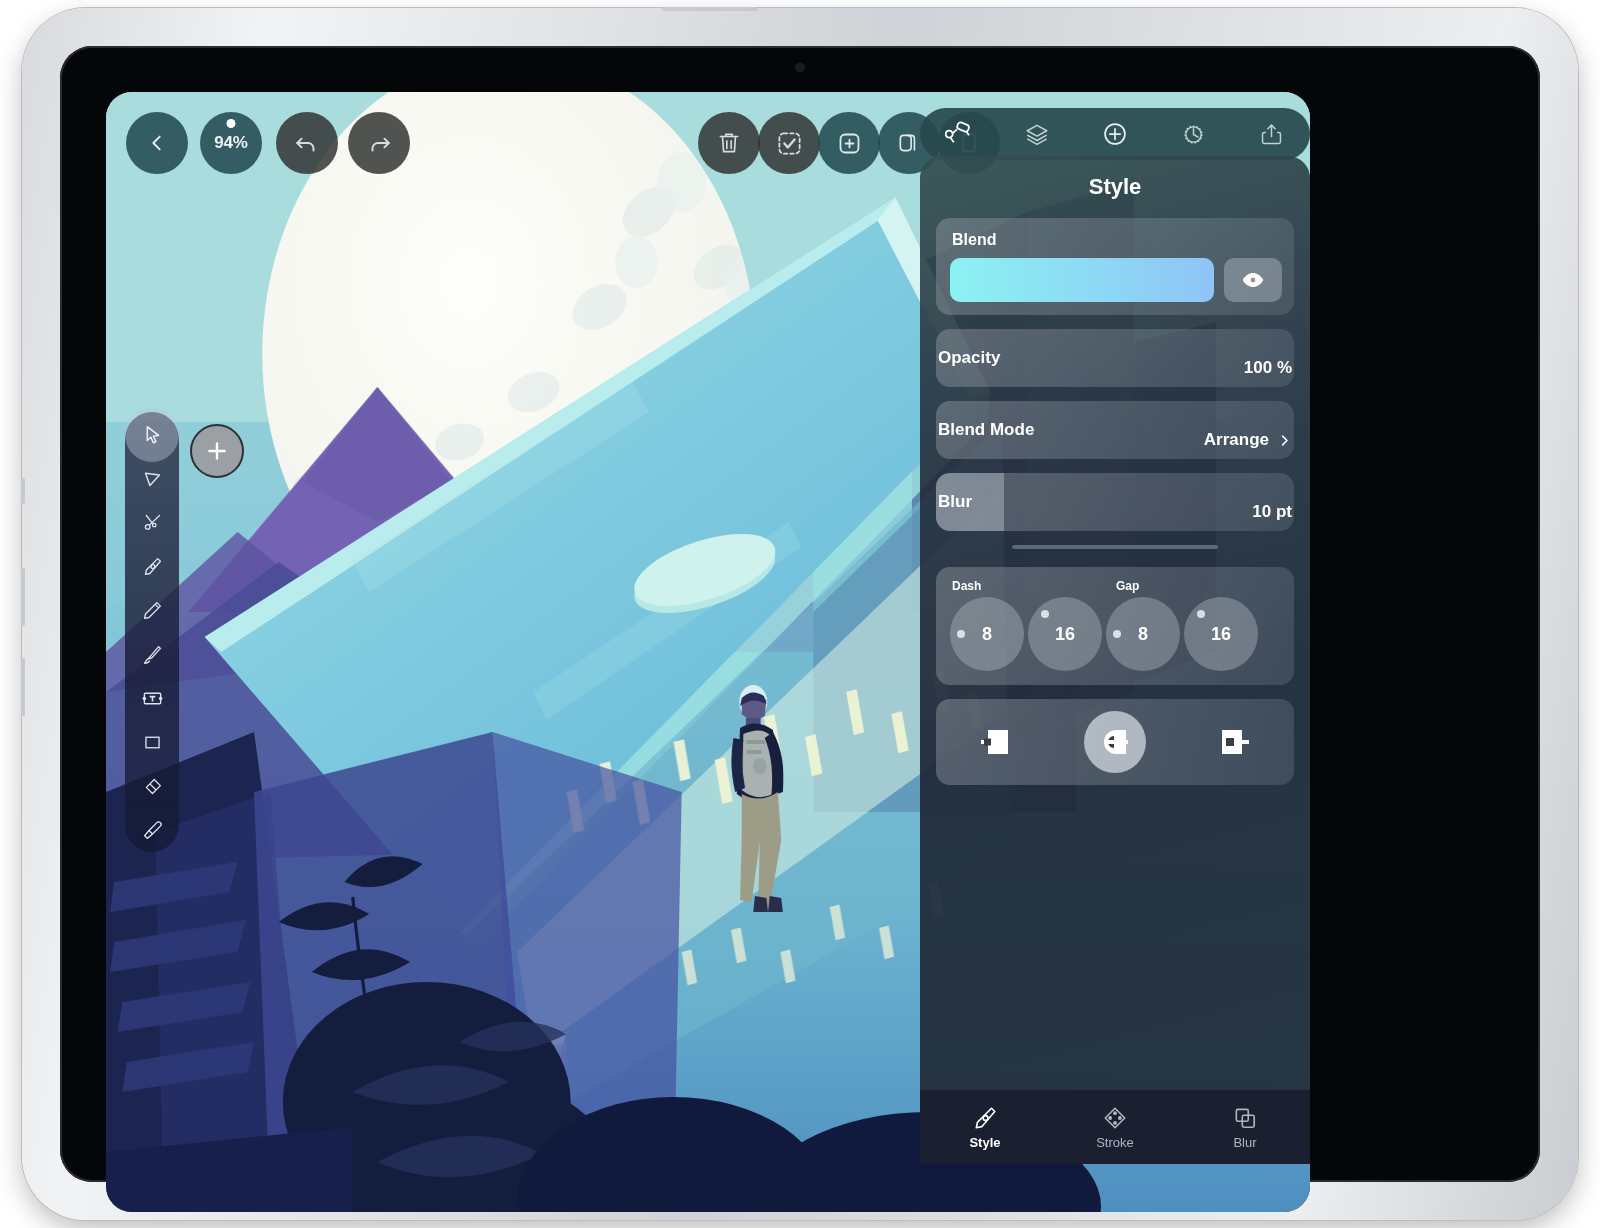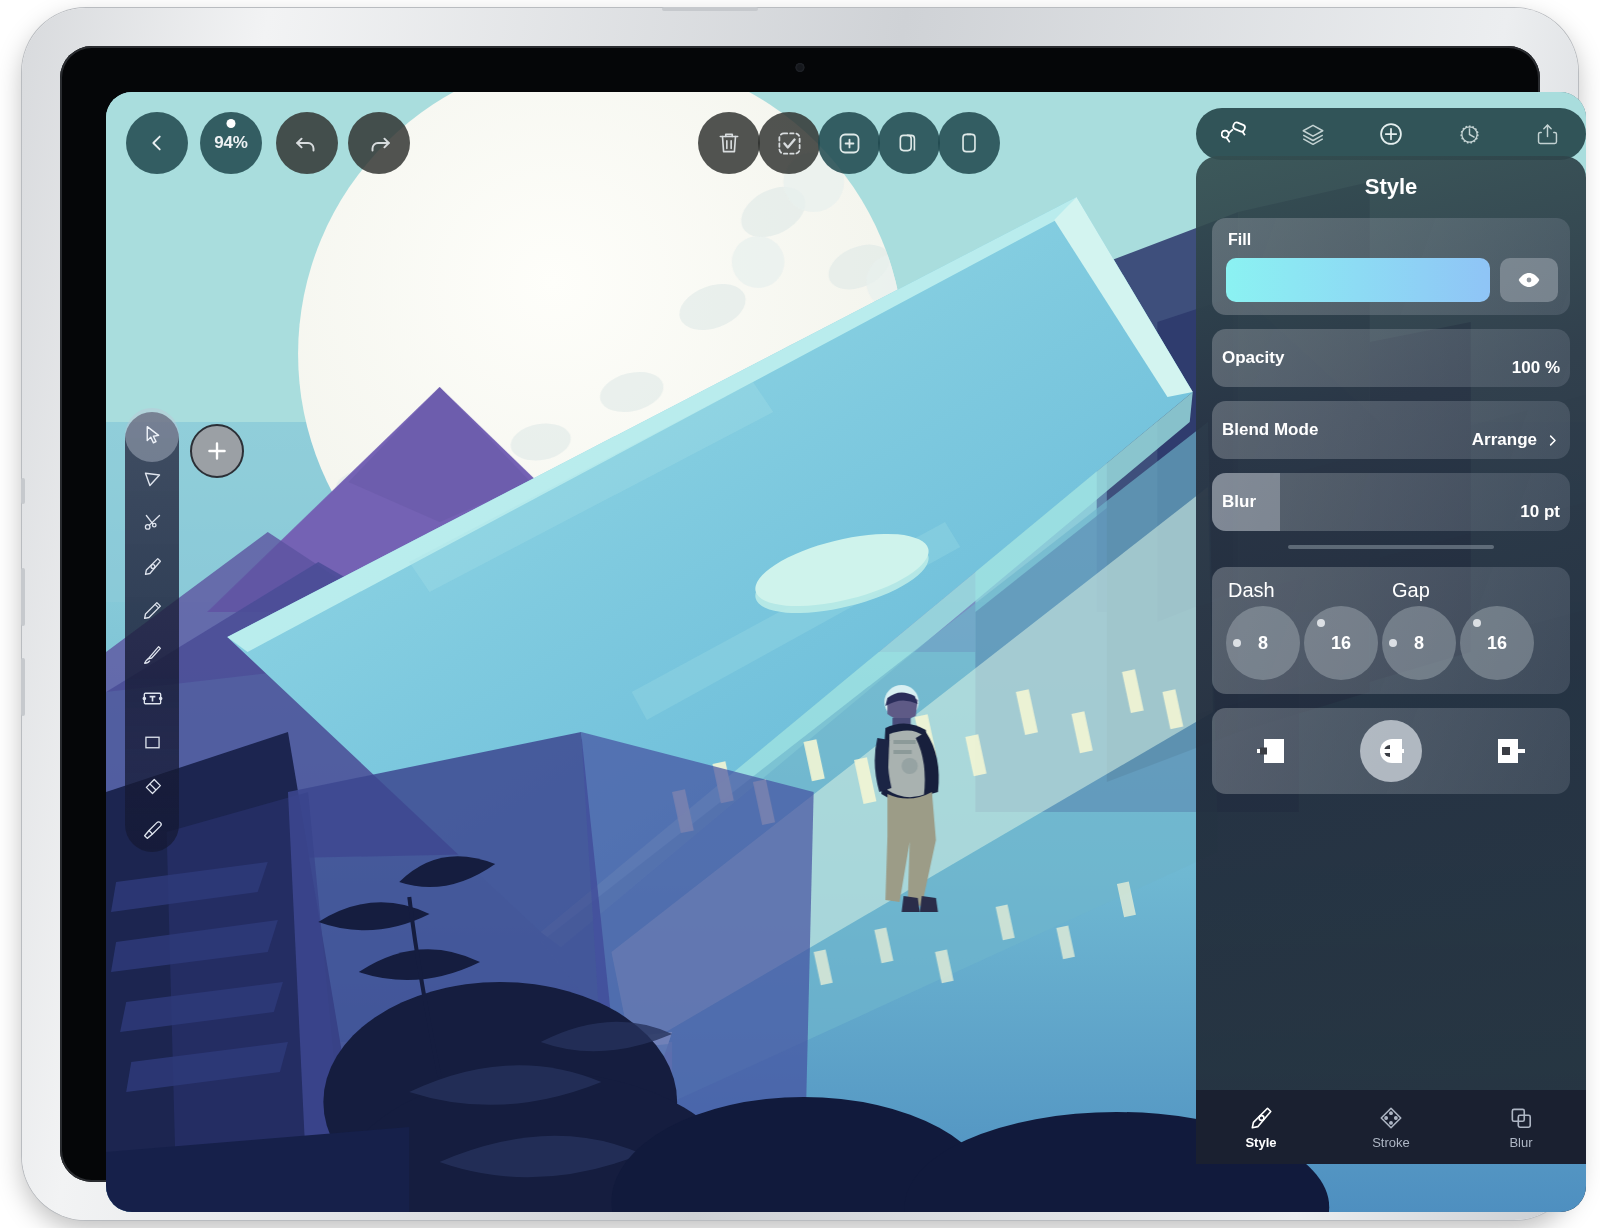--- a/index.html
+++ b/index.html
@@ -30,21 +30,21 @@
   }
   .side-btn { position: absolute; background: #c6c9cd; border-radius: 2px; }
   #vol-up { left: -1px; top: 470px; width: 4px; height: 26px; }
   #vol-dn { left: -1px; top: 560px; width: 4px; height: 58px; }
   #vol-dn2 { left: -1px; top: 650px; width: 4px; height: 58px; }
   #pwr { left: 640px; top: -1px; width: 96px; height: 4px; }
 
   
   #screen {
     position: absolute; left: 46px; top: 46px;
-    width: 1480px; height: 1120px;
+    width: 1204px; height: 1120px;
     border-radius: 26px; overflow: hidden;
     background: #132033;
   }
 
   
   #artwork { position: absolute; inset: 0; }
   #artwork svg { display: block; width: 100%; height: 100%; }
 
   
   .round-btn {
@@ -132,21 +132,21 @@
   .swatch {
     flex: 1; height: 44px; border-radius: 10px;
   }
   .eye-btn {
     width: 58px; height: 44px; border-radius: 10px;
     background: rgba(160,168,176,.55);
     display:flex; align-items:center; justify-content:center; color:#fff;
   }
   .row {
     height: 58px; display:flex; align-items:center; justify-content:space-between;
-    padding: 0 10px; color: #fff; font-size: 17px; position: relative;
+    padding: 0 2px; color: #fff; font-size: 17px; position: relative;
   }
   .row .lbl { font-weight: bold; position: relative; z-index: 2; }
   .row .val { font-weight: bold; position: relative; z-index: 2; display:flex; align-items:center; gap:8px;margin-top:20px; }
   .slider-fill {
     position: absolute; left:0; top:0; bottom:0;
     background: rgba(190,198,208,.40);
   }
   .divider {
     width: 206px; height: 4px; border-radius: 2px;
     background: rgba(170,180,190,.42);
@@ -158,21 +158,21 @@
   .knob {
     position: relative; width: 74px; height: 74px; border-radius: 50%;
     background: rgba(175,183,190,.42);
     display:flex; align-items:center; justify-content:center;
     color:#fff; font-size:18px; font-weight:bold;
   }
   .knob .dot { position:absolute; width:8px; height:8px; border-radius:50%; background:rgba(245,248,250,.8); }
   .knob .dot.left { left: 7px; top: 50%; margin-top:-4px; }
   .knob .dot.upleft { left: 13px; top: 13px; }
   .dg-head { display:flex; padding: 12px 0 4px 16px; }
-  .dg-head span { color:#fff; font-size:20px; font-weight:normal; }
+  .dg-head span { color:#fff; font-size:12px; font-weight:bold; }
   .caps-row {
     display:flex; align-items:center; justify-content:space-around;
     height: 86px; color:#303238;
   }
   .cap {
     width: 62px; height: 62px; border-radius: 50%;
     display:flex; align-items:center; justify-content:center;
   }
   .cap.sel { background: rgba(205,212,219,.78); }
 
@@ -549,21 +549,21 @@
                 <path d="M8.5 6.5 L12 3 L15.5 6.5"></path>
               <path d="M6 10 H5 a1.6 1.6 0 0 0 -1.6 1.6 V19 a1.6 1.6 0 0 0 1.6 1.6 h14 a1.6 1.6 0 0 0 1.6 -1.6 v-7.4 A1.6 1.6 0 0 0 19 10 h-1"></path>
             </svg>
           </div>
         </div>
 
         <div id="style-panel">
           <div id="style-title">Style</div>
 
           <div class="card">
-            <div class="card-label">Fill</div>
+            <div class="card-label">Blend</div>
             <div class="swatch-row">
               <div class="swatch" style="background:linear-gradient(90deg,#8BF2F2 0%,#8FC4F6 100%);"></div>
               <div class="eye-btn">
                 <svg width="26" height="26" viewBox="0 0 24 24" fill="none" stroke="#ffffff" stroke-width="1.8">
                   <path d="M2.5 12 C5 7.5 8.5 5.5 12 5.5 C15.5 5.5 19 7.5 21.5 12 C19 16.5 15.5 18.5 12 18.5 C8.5 18.5 5 16.5 2.5 12 Z" fill="#ffffff" stroke="none"></path>
                   <circle cx="12" cy="12" r="3.1" fill="#9098a0"></circle>
                 </svg>
               </div>
             </div>
           </div>

